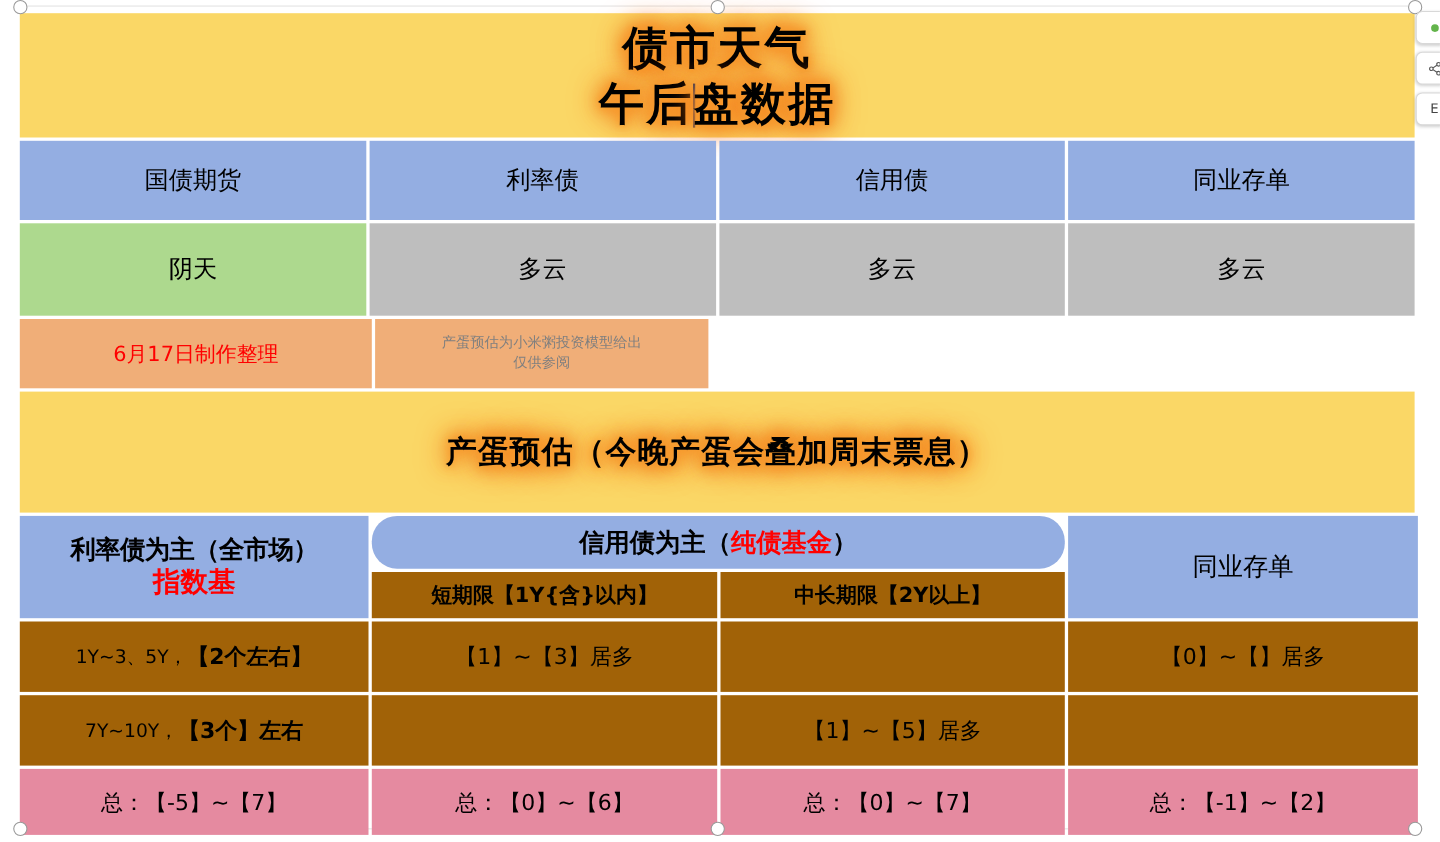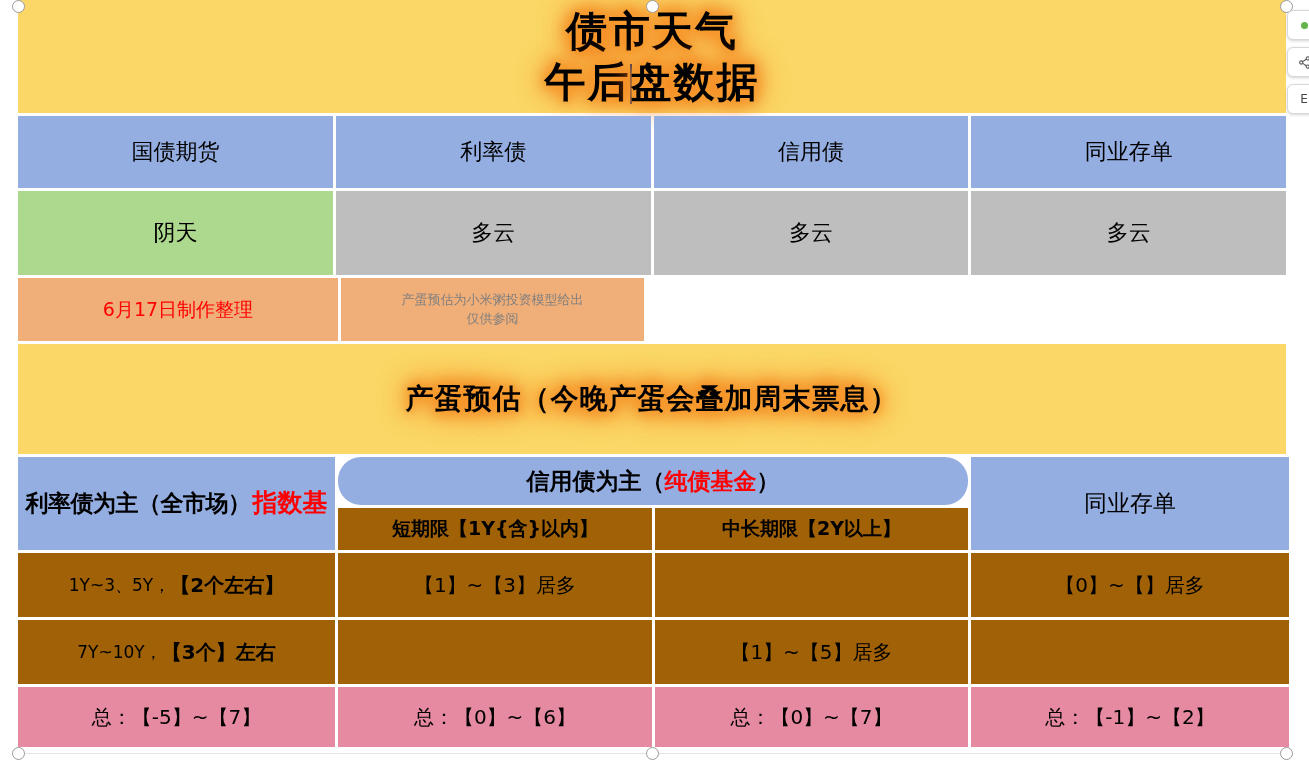--- a/index.html
+++ b/index.html
@@ -27,21 +27,21 @@
   }
   .sel-edge {
     position: absolute;
     background: #e3e3e3;
     z-index: 5;
   }
 
   
   #deck {
     position: absolute;
-    left: 18px; top: 0;
+    left: 18px; top: 12px;
     width: 1268px; height: 540px;
     z-index: 10;
   }
 
   .band { position: absolute; left: 0; width: 100%; }
 
   
   .title-band {
     top: 0; height: 113px;
     background: #FAD766;
@@ -130,21 +130,21 @@
     display: flex; align-items: center; justify-content: center;
     text-align: center;
     font-size: 20px; color: #000;
     padding: 0 4px;
   }
   .blue  { background: #94AEE2; }
   .pink  { background: #E58AA0; }
 
   .c-rate {
     grid-column: 1 / 2; grid-row: 1 / 3;
-    flex-direction: row; gap: 2px; line-height: 1.15;
+    flex-direction: column; gap: 2px; line-height: 1.15;
   }
   .c-rate .l1 { font-size: 23px; font-weight: 700; color: #000; letter-spacing: -0.5px; }
   .c-rate .l2 { font-size: 25px; font-weight: 700; color: #FF0000; }
 
   .c-credit { grid-column: 2 / 4; grid-row: 1 / 2; font-size: 23px; font-weight: 700; border-radius: 23px; }
   .c-credit .red { color: #FF0000; }
 
   .c-sub { font-size: 19px; font-weight: 700; }
 
   .c-ncd {

